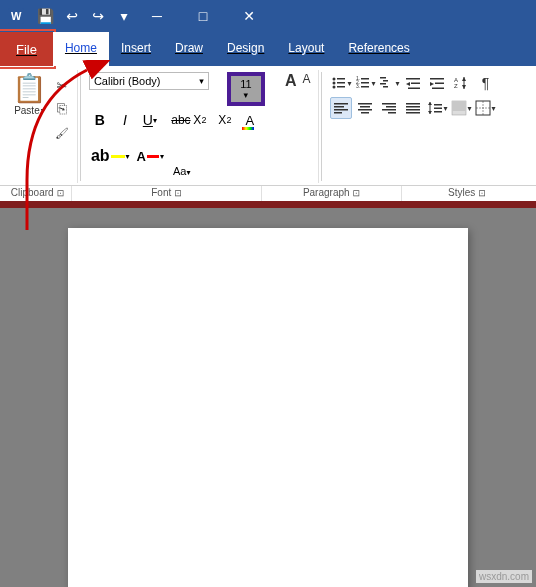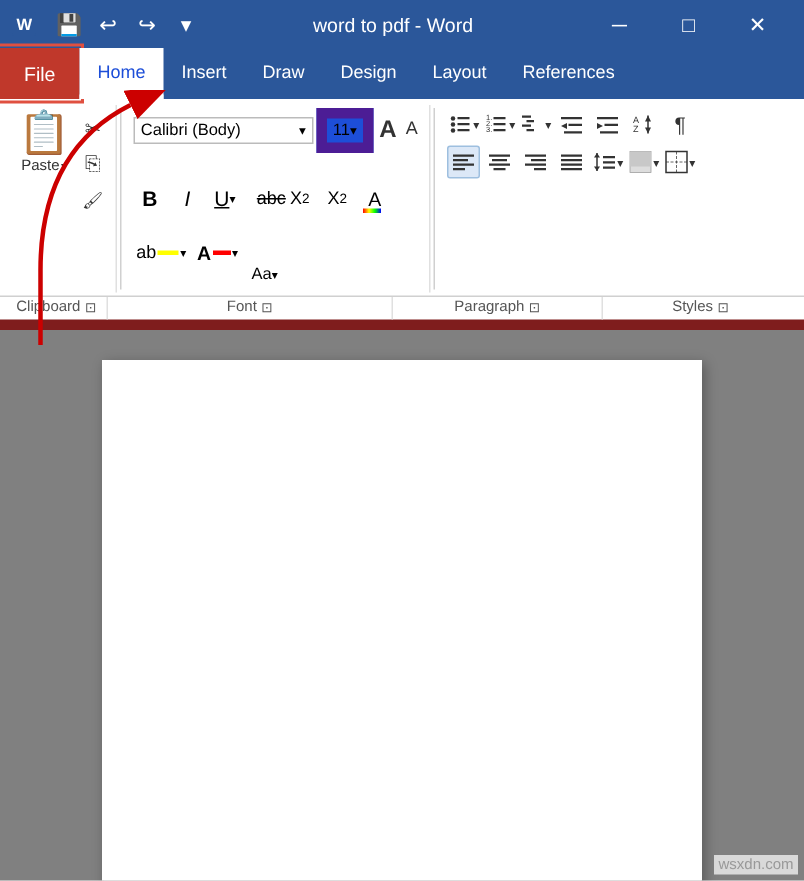--- a/index.html
+++ b/index.html
@@ -58,20 +58,21 @@
       color: white; font-size: 14px; cursor: pointer;
     }
 
     
     .ribbon-tabs {
       background: #2b579a;
       display: flex;
       align-items: flex-end;
       padding-left: 0;
       height: 34px;
+      text-decoration: underline;
     }
     .file-tab {
       background: #c0382b;
       color: white;
       padding: 6px 14px;
       font-size: 13px;
       font-weight: 400;
       cursor: pointer;
       border: 2px solid #c0382b;
       outline: 2px solid #e05040;
@@ -131,45 +132,46 @@
       width: 22px; height: 22px;
       display: flex; align-items: center; justify-content: center;
       cursor: pointer; border-radius: 2px; font-size: 13px;
       color: #333;
     }
 
     
     .font-group { min-width: 200px; }
     .font-row1 {
       display: flex;
-      align-items: center;
-      gap: 2px;
-      margin-bottom: 19px;
+      align-items: flex-start;
+      gap: 18px;
+      margin-bottom: 3px;
     }
     .font-selector {
       border: 1px solid #bbb;
       padding: 2px 4px;
       font-size: 11px;
       width: 120px;
       display: flex;
       align-items: center;
       justify-content: space-between;
       cursor: pointer;
       background: white;
     }
     .size-selector {
-      border: 7px solid #4c1d95;
+      border: 4px solid #4c1d95;
       padding: 2px 4px;
       font-size: 11px;
       width: 38px;
       display: flex;
       align-items: center;
       justify-content: space-between;
       cursor: pointer;
-      background: #1d4ed8;
+      background: #a3a3a3;
+      flex-direction: column;
     }
     .grow-shrink {
       display: flex;
       gap: 2px;
     }
     .grow-shrink-btn {
       font-size: 14px;
       color: #333;
       cursor: pointer;
       padding: 0 2px;
@@ -326,21 +328,20 @@
           <text x="3" y="12" font-size="11" fill="white" font-weight="bold">W</text>
         </svg>
       </div>
     </div>
     <div class="quick-access">
       <div class="qa-btn">💾</div>
       <div class="qa-btn">↩</div>
       <div class="qa-btn">↪</div>
       <div class="qa-btn">▾</div>
     </div>
-    <div class="title-bar-title">word to pdf  -  Word</div>
     <div class="window-controls">
       <div class="win-btn">─</div>
       <div class="win-btn">□</div>
       <div class="win-btn close">✕</div>
     </div>
   </div>
 
   <div class="ribbon-tabs">
     <div class="file-tab">File</div>
     <div class="ribbon-tab active">Home</div>
@@ -404,21 +405,21 @@
             <span style="font-size:12px;">X</span>
               <span class="sup-text">2</span>
           </div>
           <div class="fmt-btn" style="font-size:13px; position:relative;">
             <span>A</span>
             <span style="position:absolute; bottom:1px; left:3px; width:12px; height:3px; background: linear-gradient(to right, #f00, #ff0, #0f0, #00f); display:block; font-size:0;"></span>
           </div>
         </div>
         <div class="color-row">
           <div class="color-btn">
-            <span style="font-size:12px; font-weight:400;">ab</span>
+            <span style="font-size:16px; font-weight:700;">ab</span>
             <div style="width:14px; height:3px; background:#ffff00; margin-top:1px; display:block;"></div>
             <span style="font-size:8px;">▾</span>
           </div>
           <div class="color-btn">
             <span style="font-size:13px; font-weight:bold;">A</span>
             <div style="width:12px; height:3px; background:#ff0000;"></div>
             <span style="font-size:8px;">▾</span>
           </div>
           <div class="aa-btn" style="font-size:11px;">Aa<span style="font-size:8px;">▾</span></div>
         </div>

